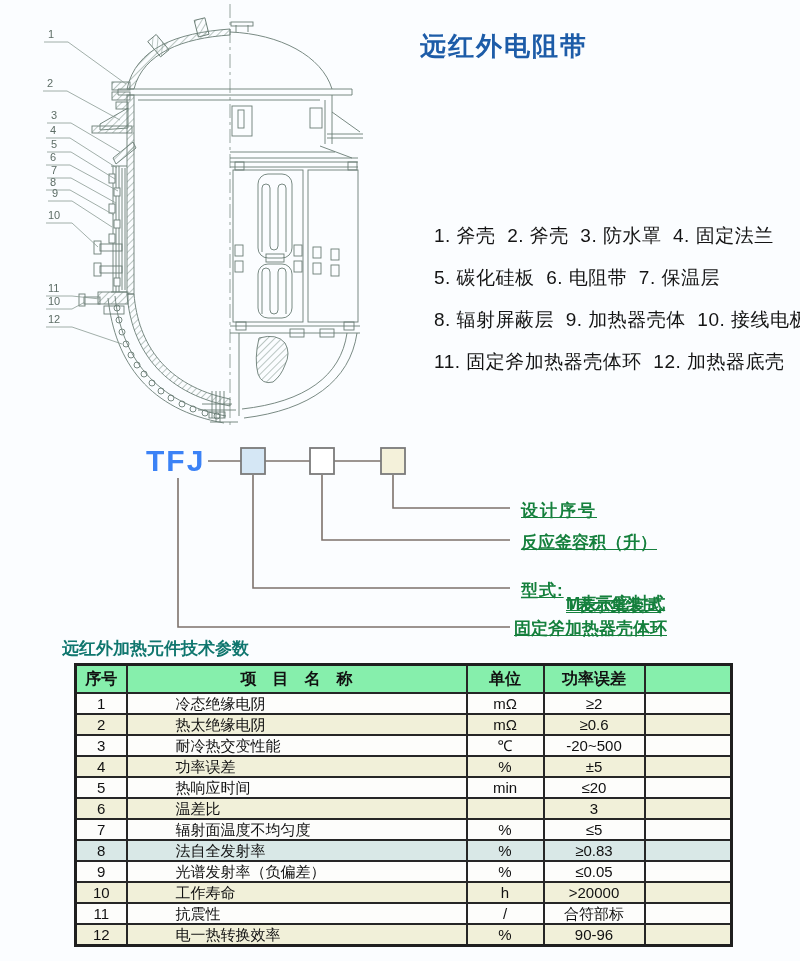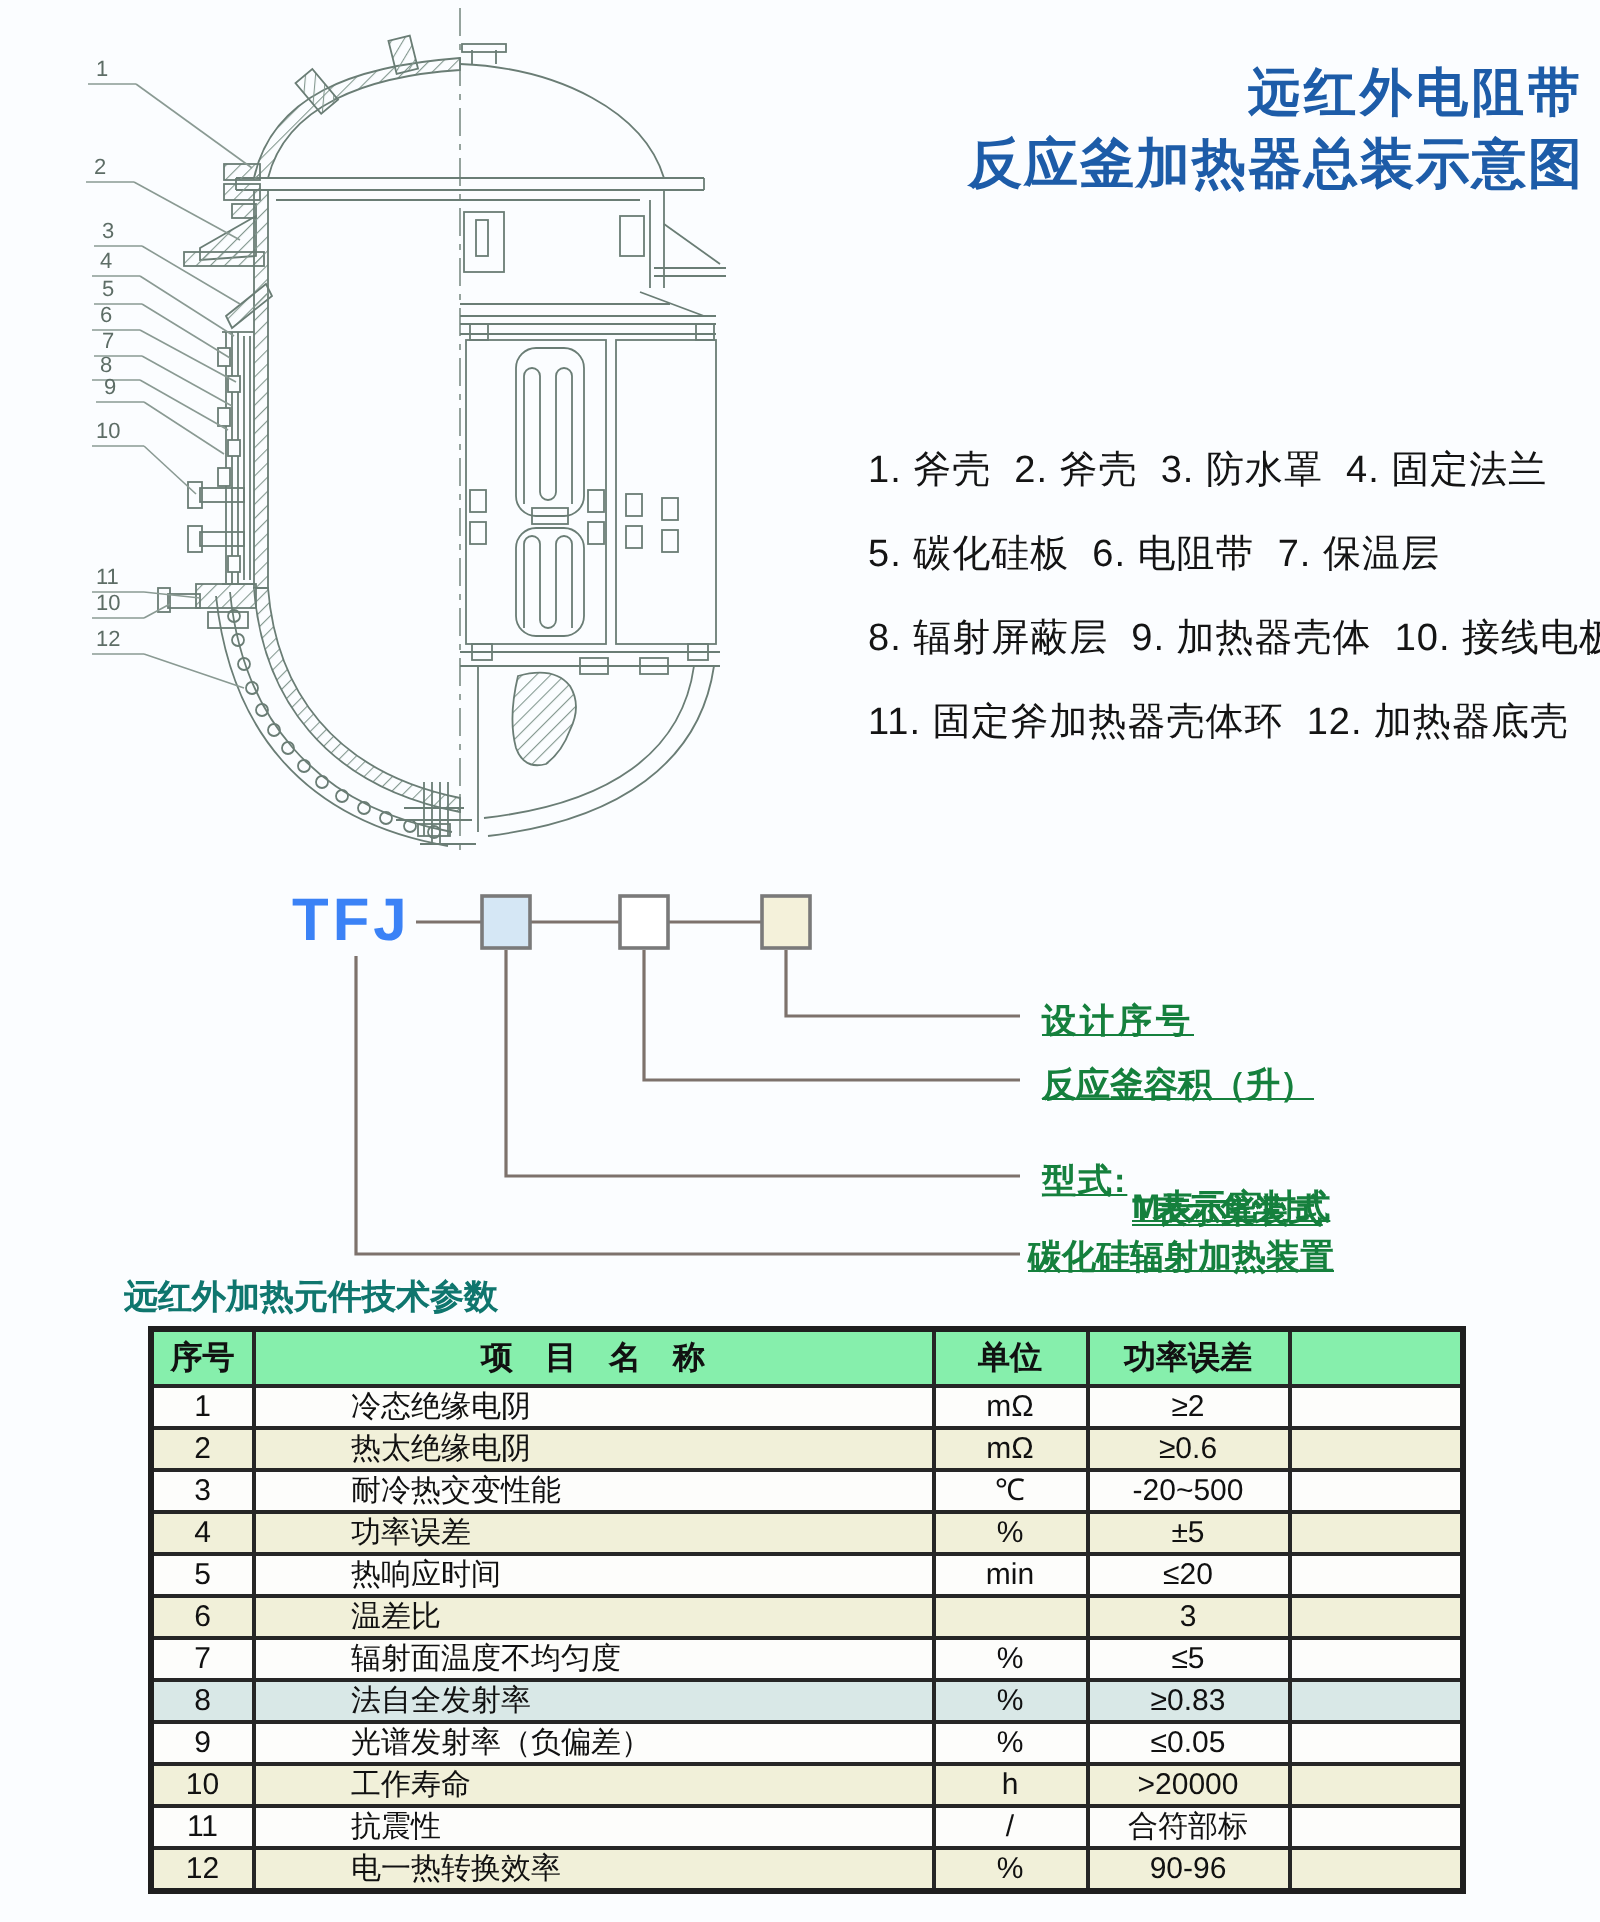--- a/index.html
+++ b/index.html
@@ -1,20 +1,20 @@
 <!DOCTYPE html>
 <html><head>
 <meta charset="utf-8">
 <style>
   html,body{margin:0;padding:0;}
   body{width:800px;height:961px;font-family:"Liberation Sans",sans-serif;}
   .page{position:relative;width:800px;height:961px;background:#fbfdff;overflow:hidden;}
 
   
-  .doc-title{position:absolute;top:28px;left:420px;width:372px;text-align:right;
+  .doc-title{position:absolute;top:28px;left:420px;width:372px;text-align:left;
     font-weight:bold;color:#1d5ca8;}
   .doc-title .l1{font-size:26px;line-height:36px;letter-spacing:2px;}
   .doc-title .l2{font-size:27px;line-height:36px;letter-spacing:1px;}
 
   
   .parts{position:absolute;left:434px;top:224px;color:#141414;font-size:19px;font-weight:500;}
   .parts .line{white-space:pre;line-height:24px;margin-bottom:18px;letter-spacing:0.5px;}
 
   
   .drawing{position:absolute;left:0;top:0;}
@@ -270,21 +270,20 @@
             <text x="68" y="327" stroke="none" fill="#5d6d66">12</text>
             <line x1="66" y1="331" x2="92" y2="331"></line>
             <line x1="92" y1="331" x2="142" y2="348"></line>
           </g>
       </g>
     </g>
   </svg>
 
   <div class="doc-title" style="color: rgb(29, 92, 168);">
     <div class="l1">远红外电阻带</div>
-    <div class="l2">反应釜加热器总装示意图</div>
   </div>
 
   <div class="parts">
     <div class="line">1. 斧壳  2. 斧壳  3. 防水罩  4. 固定法兰</div>
     <div class="line">5. 碳化硅板  6. 电阻带  7. 保温层</div>
     <div class="line">8. 辐射屏蔽层  9. 加热器壳体  10. 接线电极</div>
     <div class="line">11. 固定斧加热器壳体环  12. 加热器底壳</div>
   </div>
 
   <div class="tfj">TFJ</div>
@@ -304,21 +303,21 @@
       <rect x="310" y="448" width="24" height="26" fill="#ffffff"></rect>
       <rect x="381" y="448" width="24" height="26" fill="#f4f1da"></rect>
     </g>
   </svg>
 
   <div class="code-label lbl-serial">设计序号</div>
   <div class="code-label lbl-volume">反应釜容积（升）</div>
   <div class="code-label lbl-type">型式:</div>
   <div class="code-label lbl-type-1">T表示集装式</div>
   <div class="code-label lbl-type-2">M表示密封式</div>
-  <div class="code-label lbl-device">碳化硅辐射加热装置</div>
+  <div class="code-label lbl-device">固定斧加热器壳体环</div>
 
   <div class="table-title">远红外加热元件技术参数</div>
 
   <table class="params">
     <colgroup>
       <col style="width:51px">
         <col style="width:340px">
         <col style="width:77px">
       <col style="width:101px">
         <col style="width:87px">

